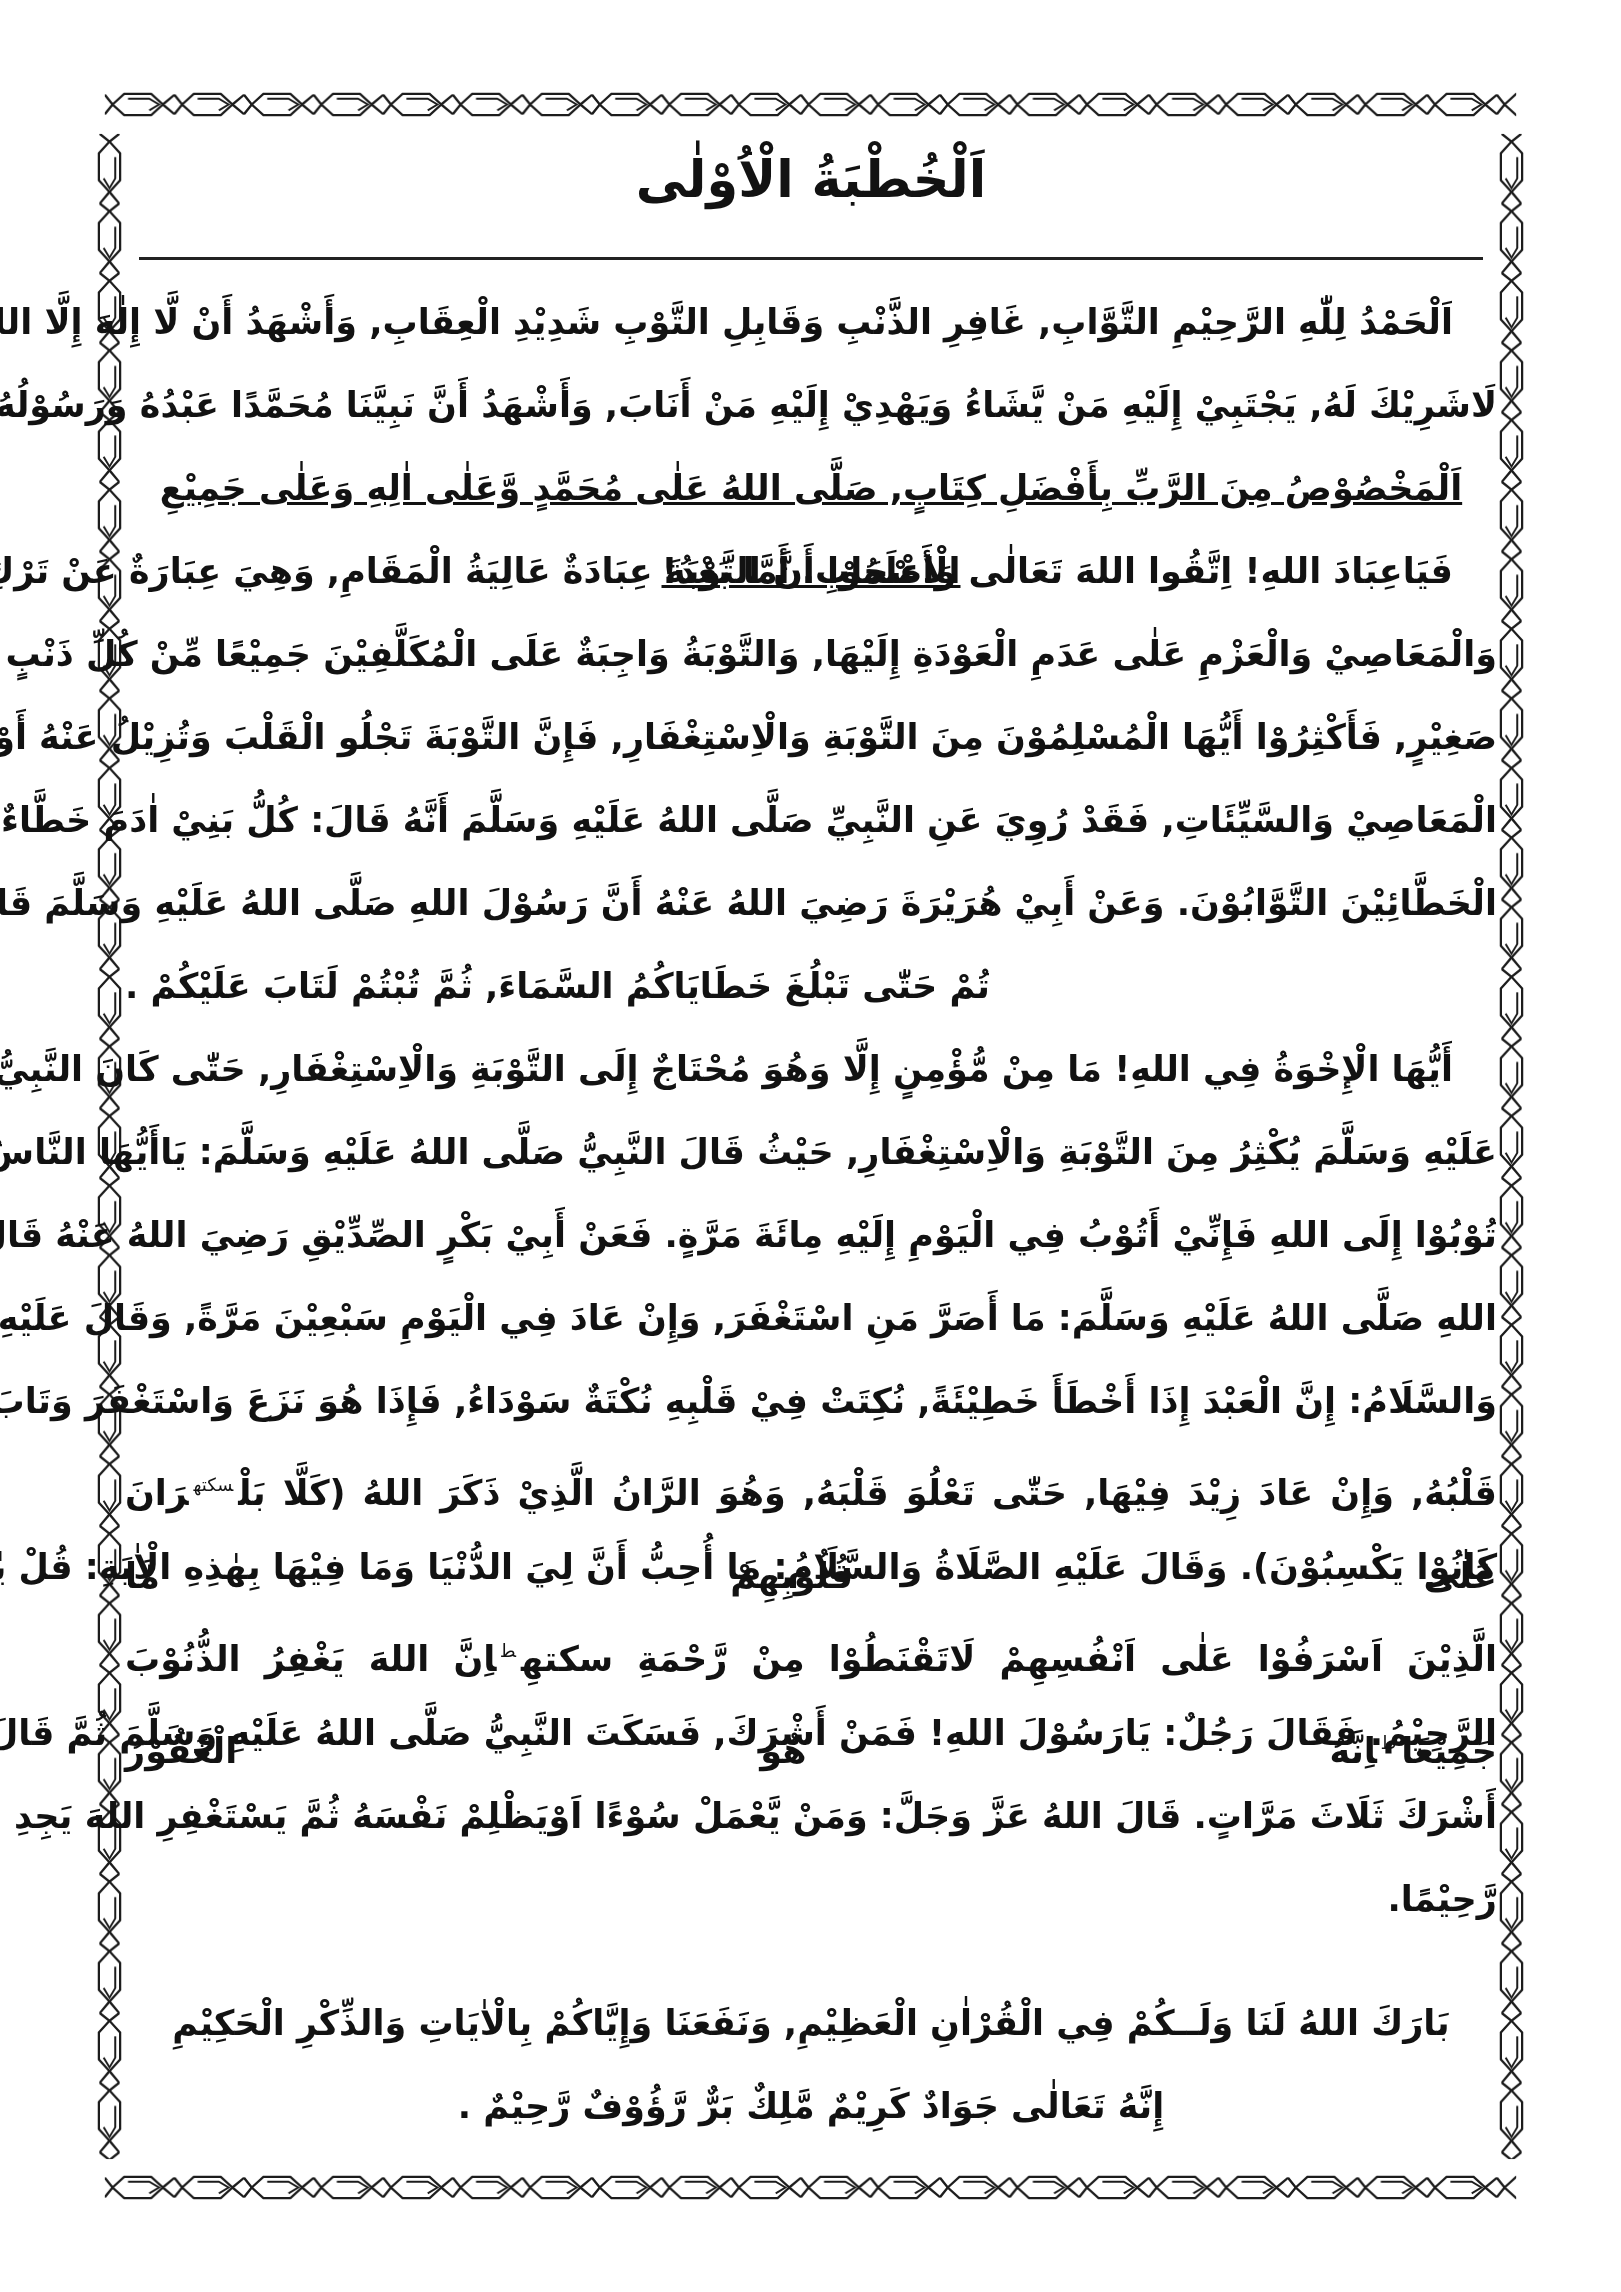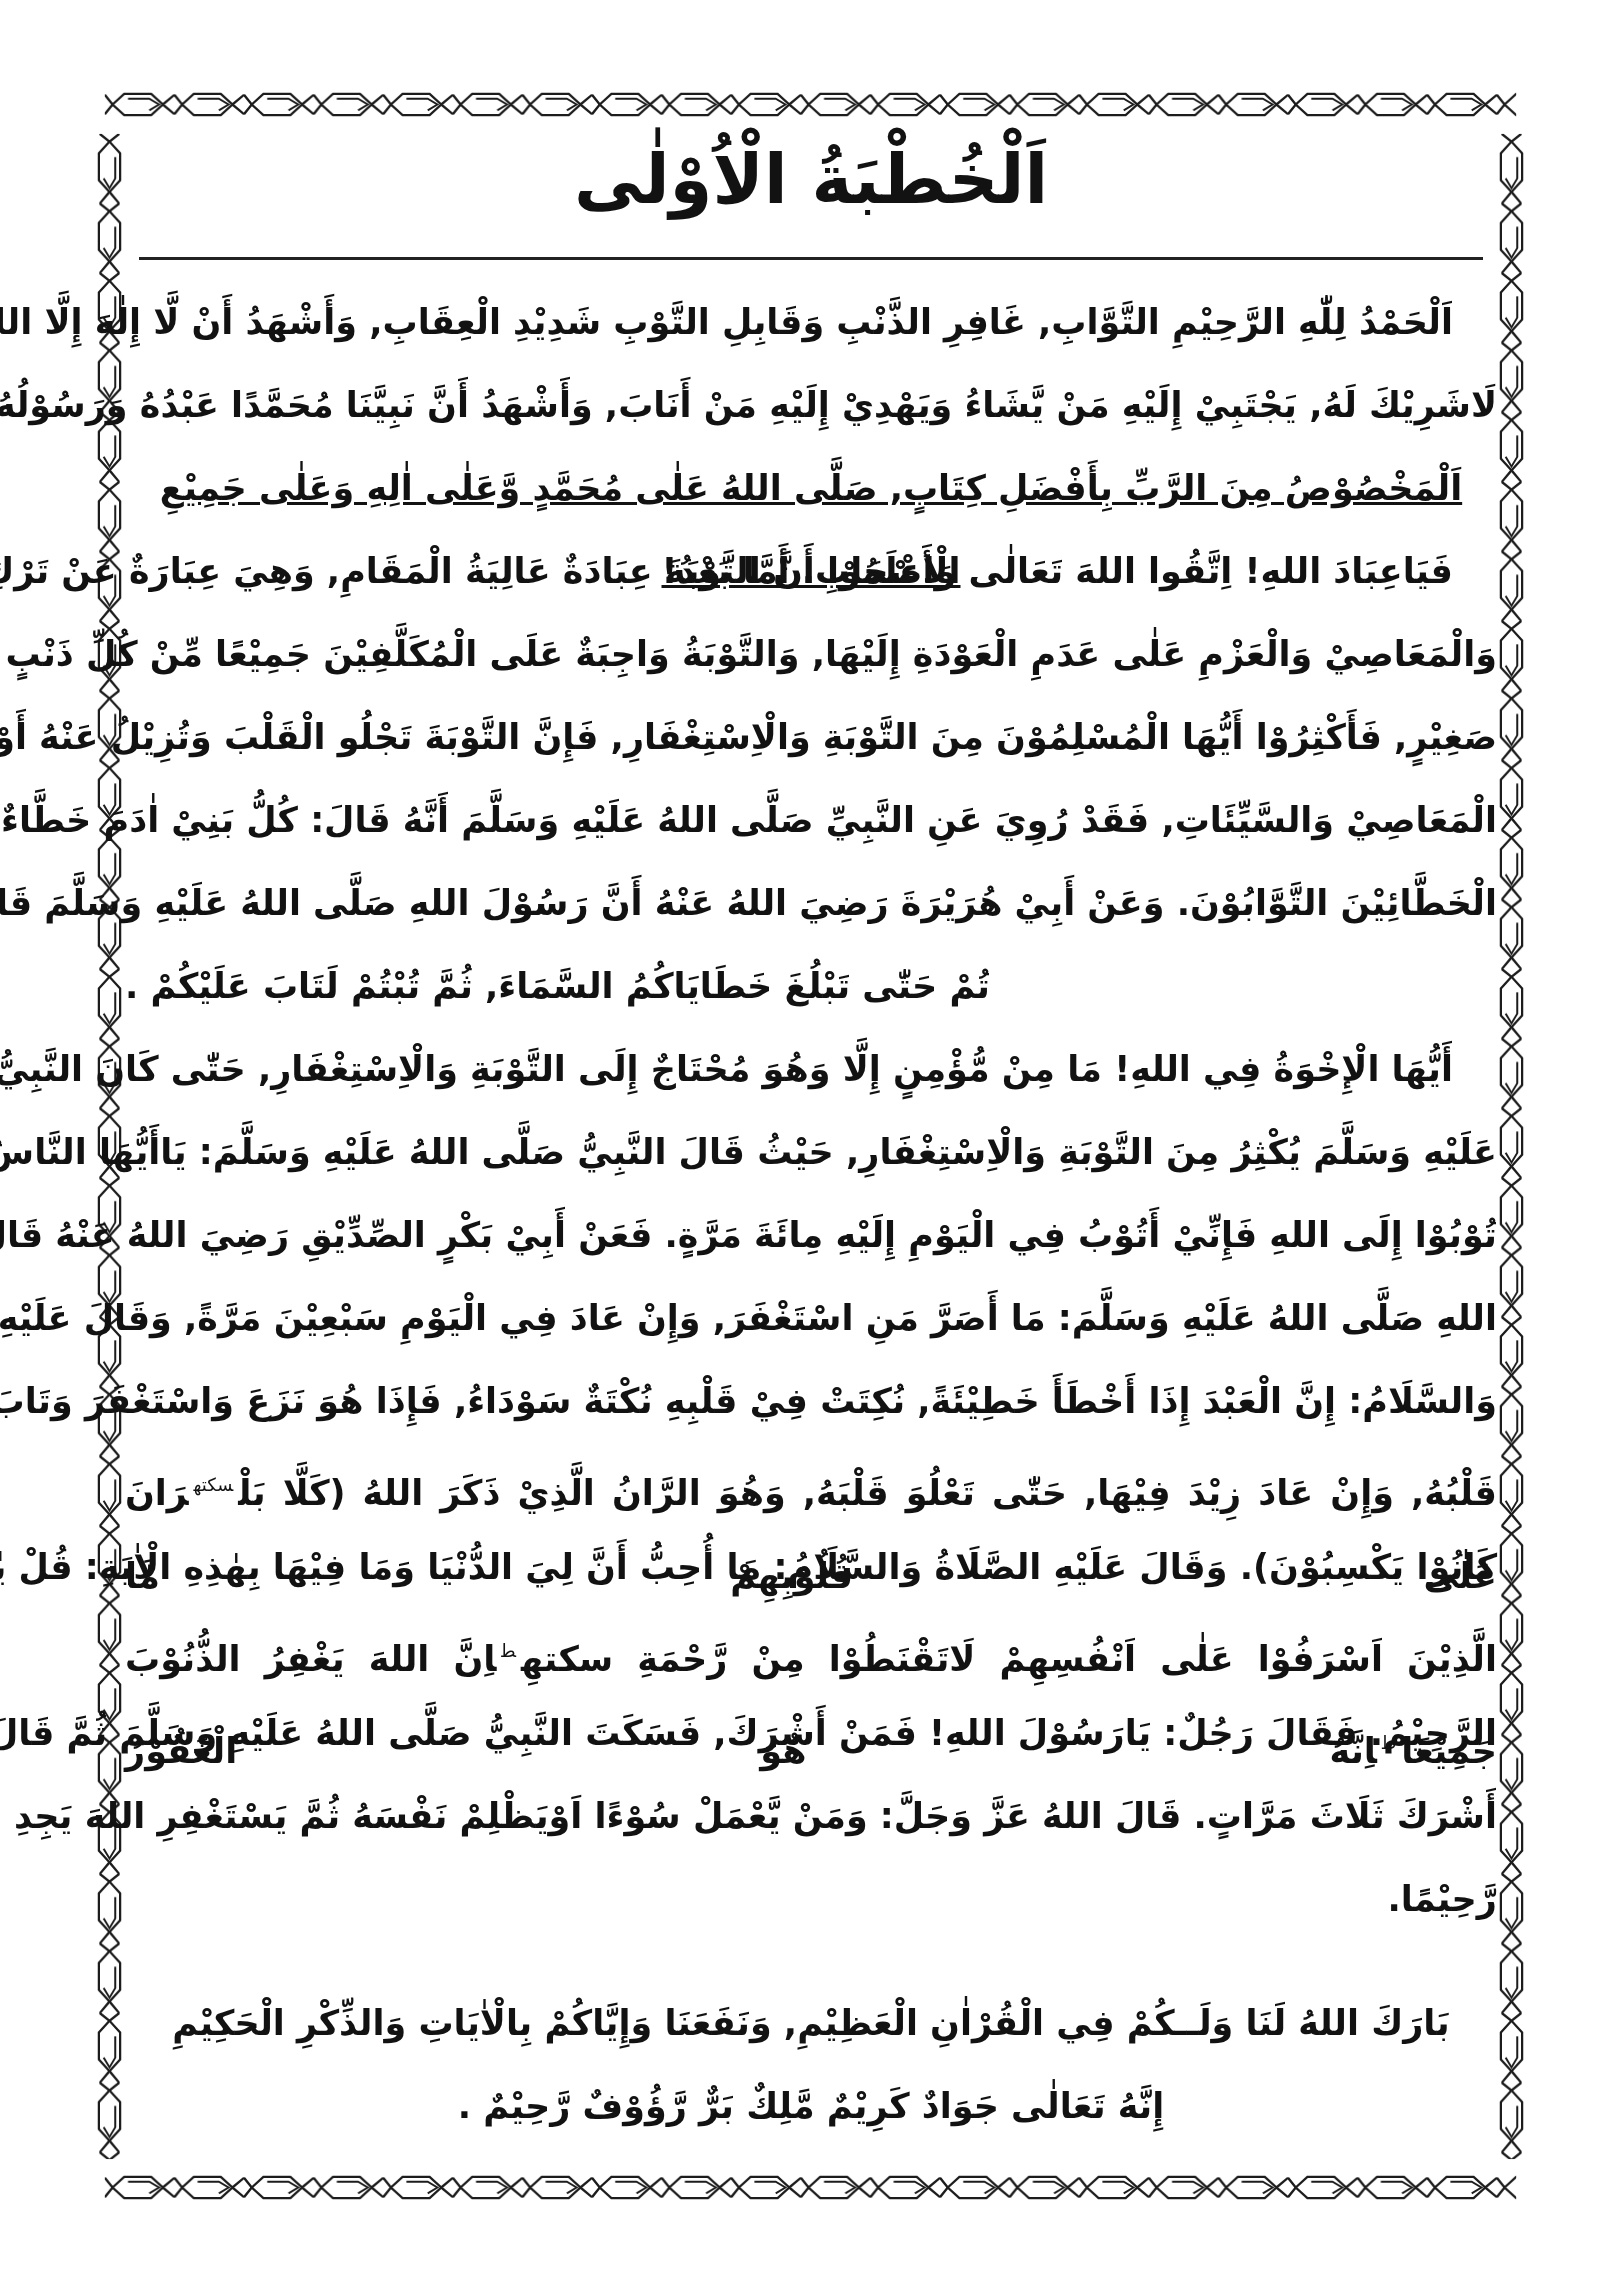--- a/index.html
+++ b/index.html
@@ -12,21 +12,21 @@
     overflow:hidden;
   }
   .border-strip{position:absolute;}
   .content{
     position:absolute;
     left:125px;top:116px;width:1372px;
     direction:rtl;
   }
   .title{
     text-align:center;
-    font-size:69px;
+    font-size:51px;
     font-weight:bold;
     line-height:127px;
     height:127px;
     letter-spacing:0;
   }
   .divider{
     height:2.9px;
     background:#222222;
     margin:13.7px 13.7px 0 13.7px;
   }

